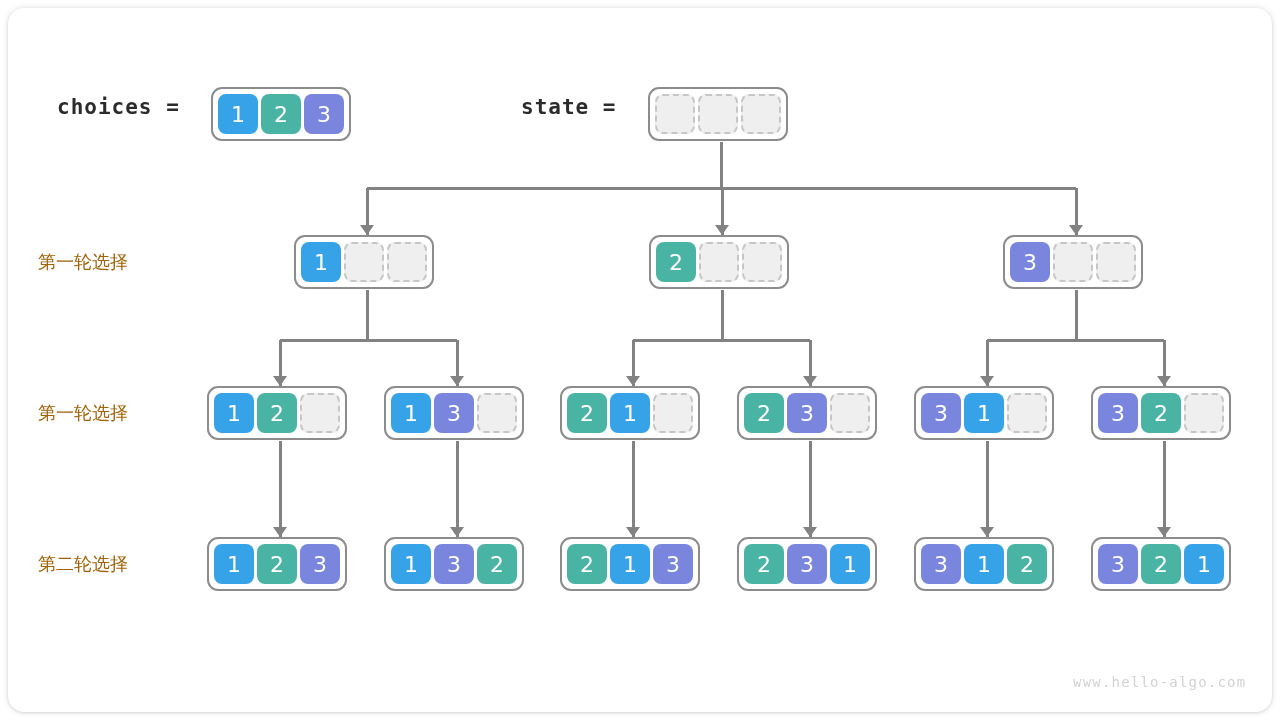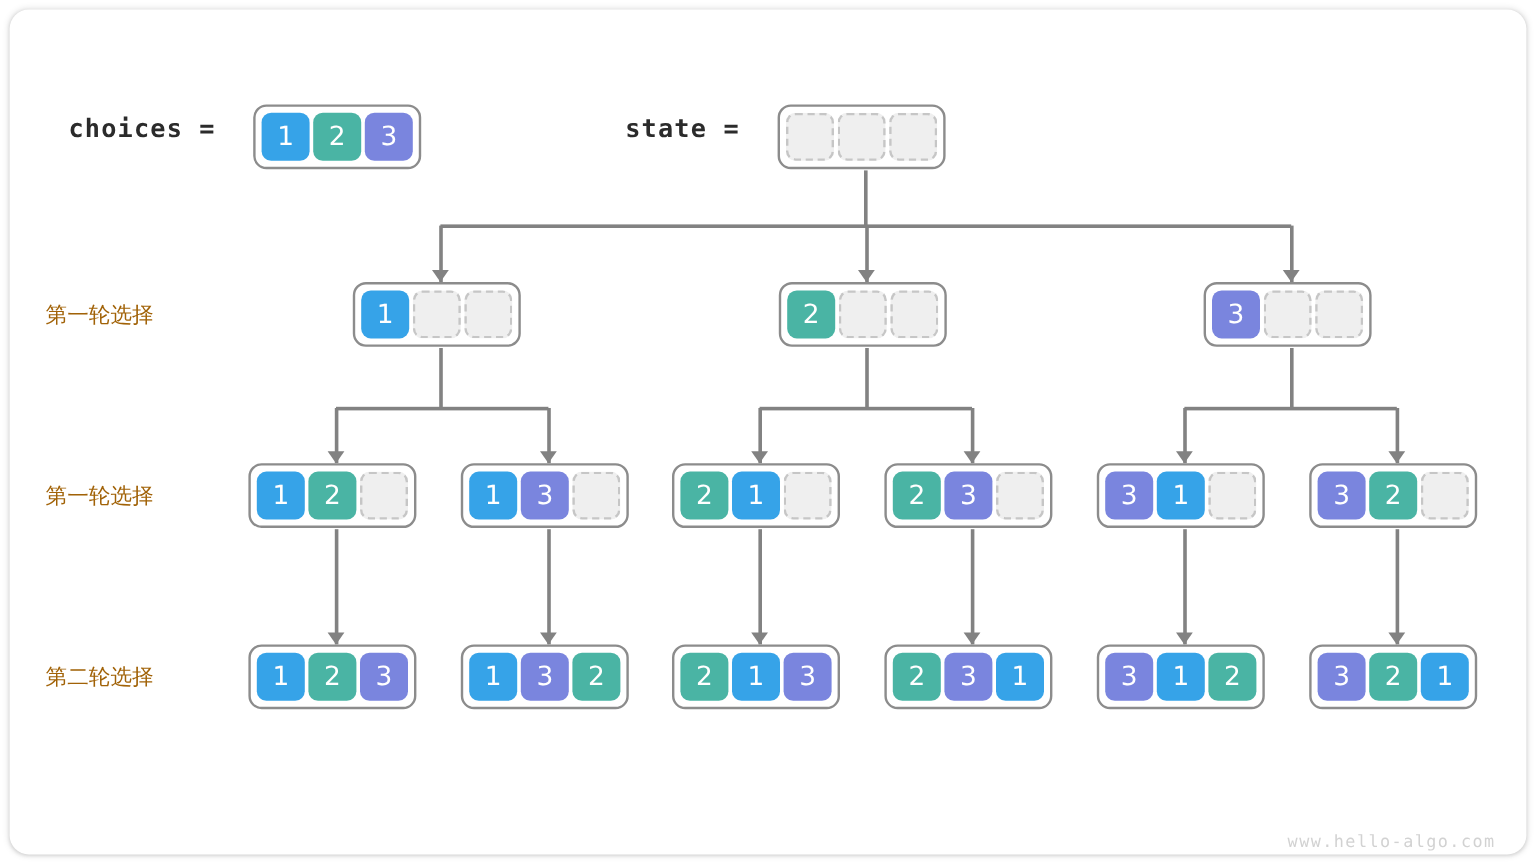--- a/index.html
+++ b/index.html
@@ -238,14 +238,14 @@
         <div class="cell" style="background: rgb(54, 163, 232);">1</div>
         <div class="cell" style="background: rgb(74, 180, 164);">2</div>
       </div>
       <div class="node" style="left: 1091px; top: 537px; border-color: rgb(140, 140, 140);">
         <div class="cell" style="background: rgb(122, 133, 222);">3</div>
         <div class="cell" style="background: rgb(74, 180, 164);">2</div>
         <div class="cell" style="background: rgb(54, 163, 232);">1</div>
       </div>
     </div>
 
-  <div class="watermark" style="left:1073px; top:694px;">www.hello-algo.com</div>
+  <div class="watermark" style="left:1073px; top:674px;">www.hello-algo.com</div>
 </div>
 
 </body></html>

